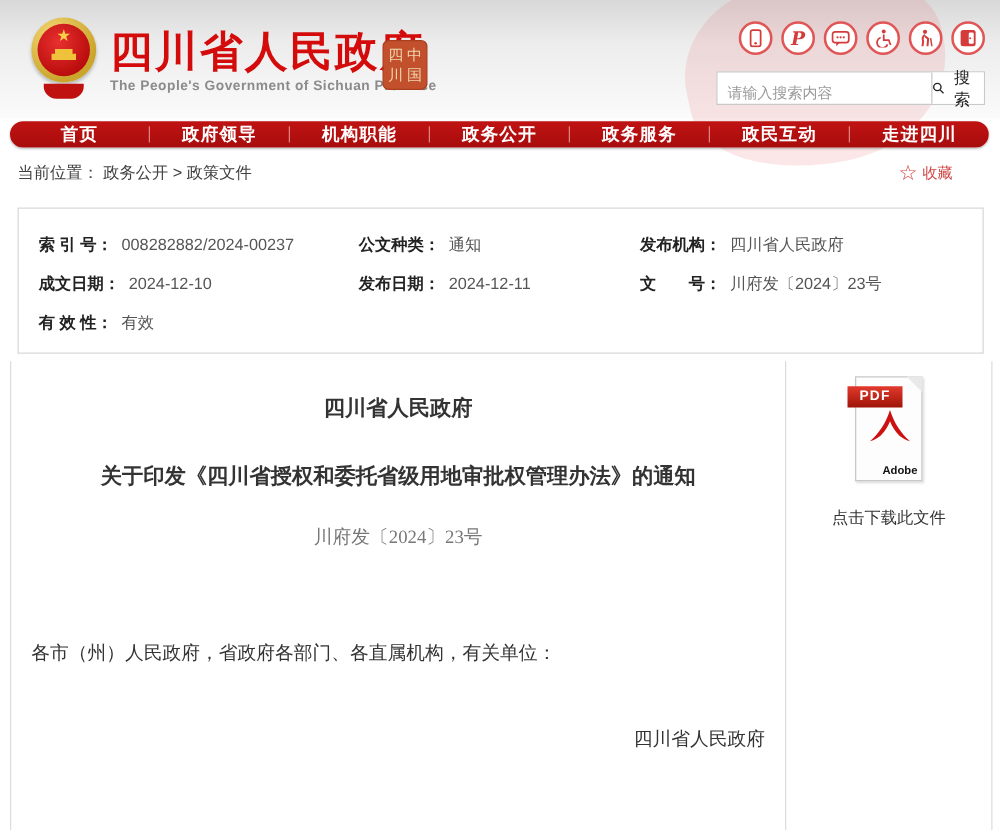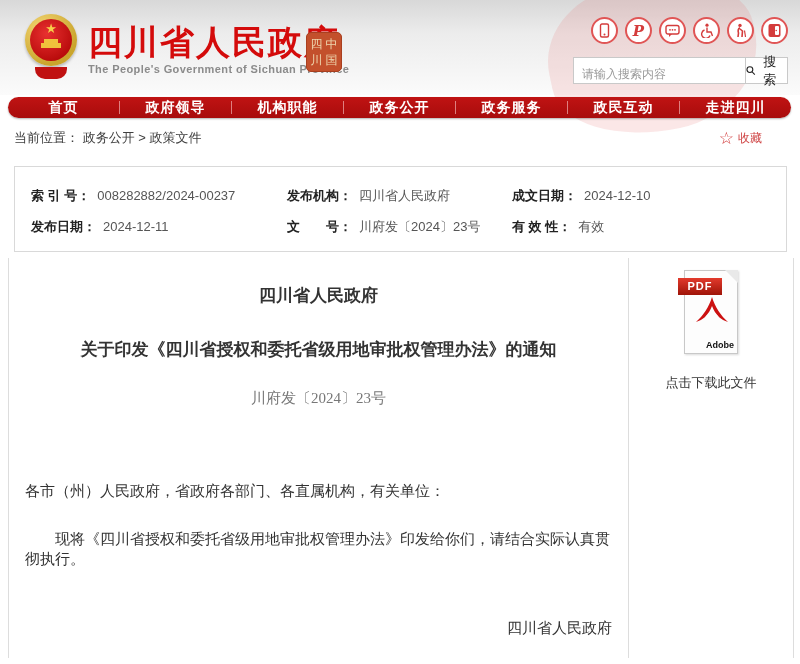--- a/index.html
+++ b/index.html
@@ -219,20 +219,23 @@
     <span class="star-glyph">☆</span>
     <span>收藏</span>
   </div>
 </div>
 
 <div class="meta-box">
   <div class="meta-cell">
     <span class="meta-label">索 引 号：</span><span class="meta-value">008282882/2024-00237</span>
   </div>
   <div class="meta-cell">
+    <span class="meta-label">公文种类：</span><span class="meta-value">通知</span>
+  </div>
+  <div class="meta-cell">
     <span class="meta-label">发布机构：</span><span class="meta-value">四川省人民政府</span>
   </div>
   <div class="meta-cell">
     <span class="meta-label">成文日期：</span><span class="meta-value">2024-12-10</span>
   </div>
   <div class="meta-cell">
     <span class="meta-label">发布日期：</span><span class="meta-value">2024-12-11</span>
   </div>
   <div class="meta-cell">
     <span class="meta-label">文　　号：</span><span class="meta-value">川府发〔2024〕23号</span>
@@ -241,21 +244,20 @@
     <span class="meta-label">有 效 性：</span><span class="meta-value">有效</span>
   </div>
 </div>
 
 <div class="content-area">
   <div class="doc-main">
     <div class="doc-title">四川省人民政府</div>
     <div class="doc-subtitle">关于印发《四川省授权和委托省级用地审批权管理办法》的通知</div>
     <div class="doc-number">川府发〔2024〕23号</div>
     <div class="doc-salutation">各市（州）人民政府，省政府各部门、各直属机构，有关单位：</div>
-    <div class="doc-body">现将《四川省授权和委托省级用地审批权管理办法》印发给你们，请结合实际认真贯彻执行。</div>
     <div class="doc-signature">四川省人民政府</div>
 
   </div>
 
   <div class="doc-side">
     <div class="pdf-icon">
       <div class="pdf-fold"></div>
       <div class="pdf-banner">PDF</div>
       <svg class="pdf-swirl" width="34" height="28" viewBox="0 0 34 28">
         <path d="M17 0 C14 10 8 19 1 25 C8 23 13 18 17 12 C21 18 26 23 33 25 C26 19 20 10 17 0 Z" fill="#cc1111"></path>

